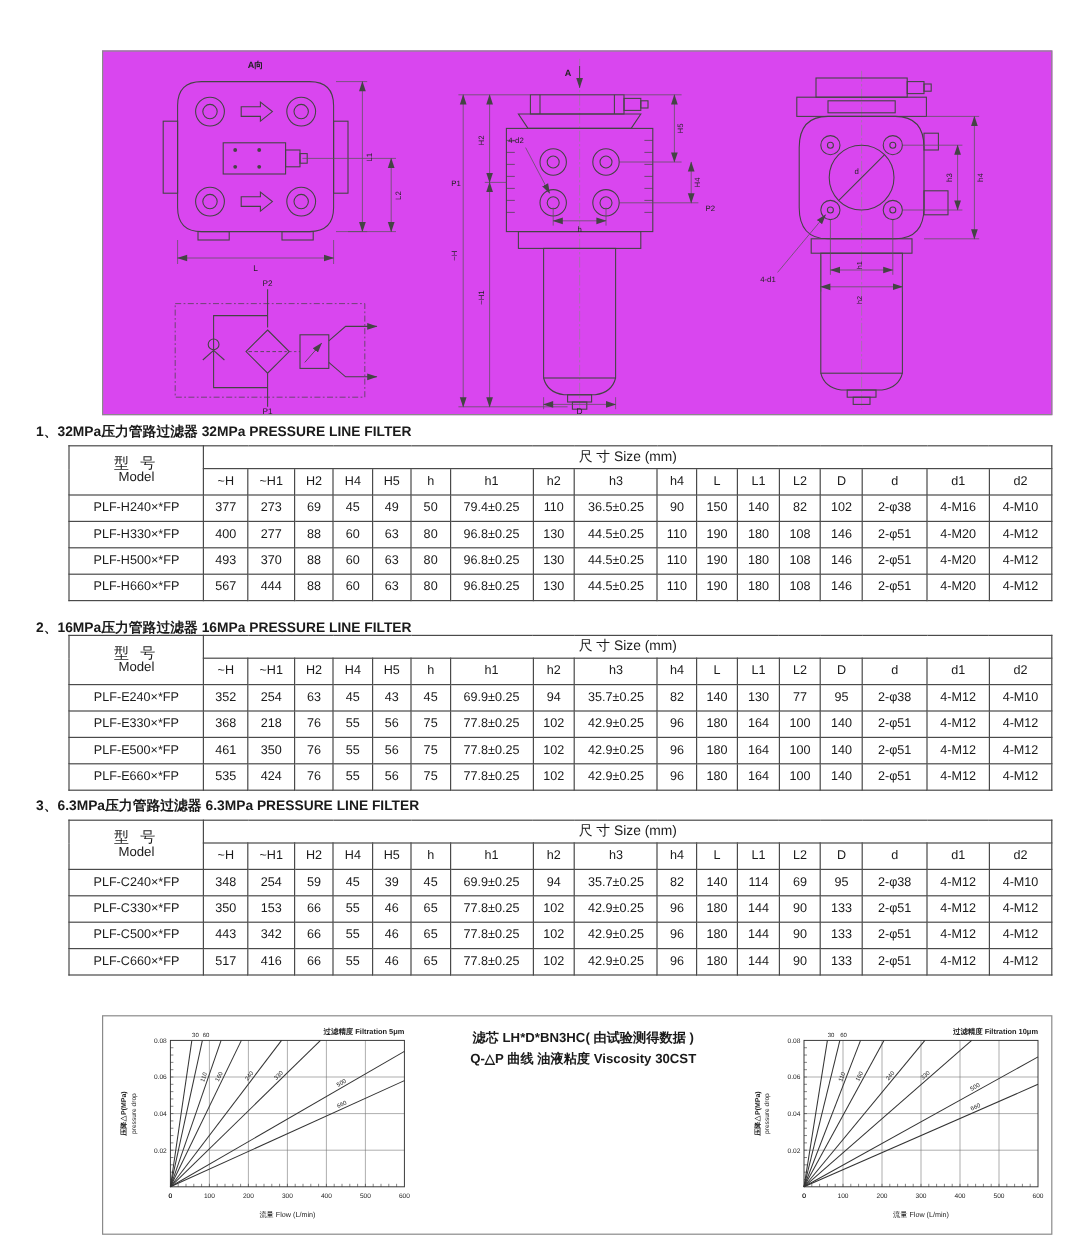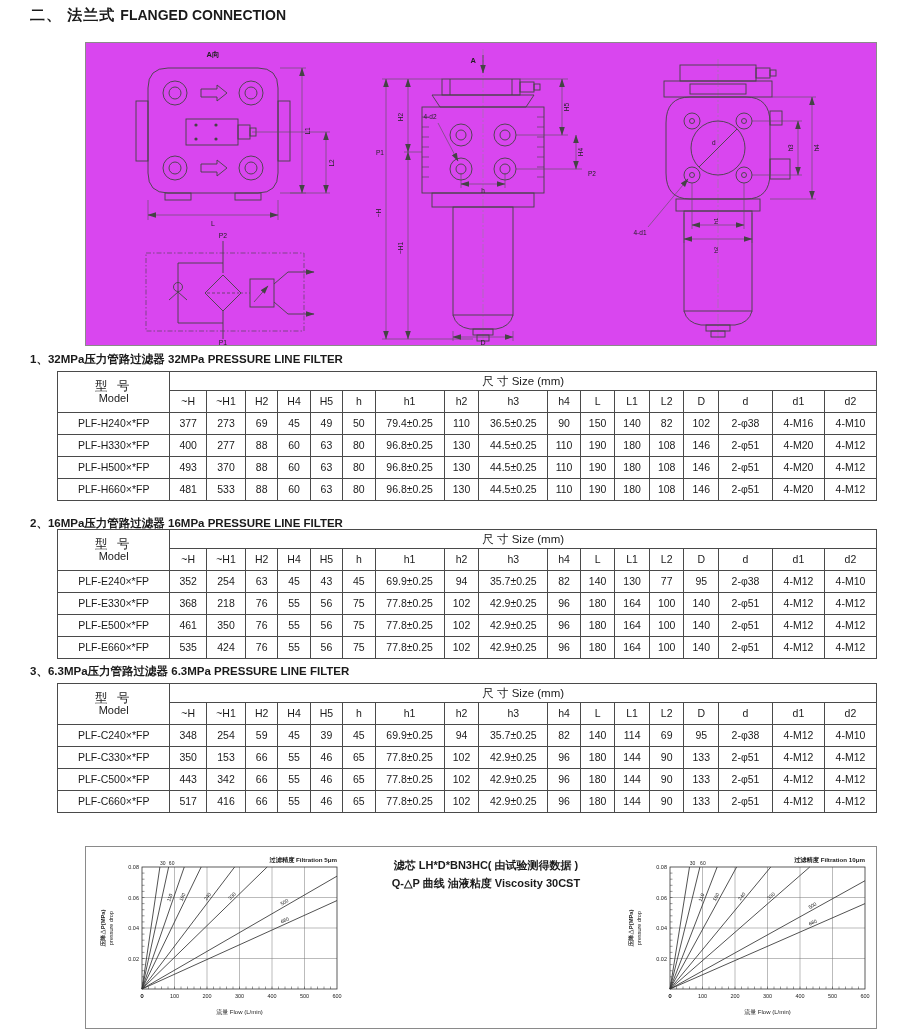--- a/index.html
+++ b/index.html
@@ -25,24 +25,20 @@
   .chart-frame{position:absolute;left:85px;top:846px;width:790px;height:181px;border:1px solid #8a8a8a;display:flex;align-items:flex-start;}
   .chart-host{width:252px;height:172px;margin-top:4px;}
   .chart-host:first-child{margin-left:10px;}
   .chart-note{flex:1;text-align:center;padding-top:10px;font-size:11px;font-weight:bold;line-height:1.6;}
 </style>
 </head>
 <body>
 
 <div class="page">
 
-  <div class="page-title">
-    <span>二、 法兰式</span>
-    <span class="en">FLANGED CONNECTION</span>
-  </div>
 
   <div class="drawing-frame">
 
     <svg id="dwgA" width="250" height="302" viewBox="0 0 250 302">
       <defs>
         <marker id="aE1" markerWidth="9" markerHeight="8" refX="8" refY="4" orient="auto" markerUnits="userSpaceOnUse">
             <path d="M0,1.2 L8.5,4 L0,6.8 Z" fill="#444"></path>
           </marker>
         <marker id="aS1" markerWidth="9" markerHeight="8" refX="0.5" refY="4" orient="auto" markerUnits="userSpaceOnUse">
             <path d="M8.5,1.2 L0,4 L8.5,6.8 Z" fill="#444"></path>
@@ -358,22 +354,22 @@
             <td>190</td>
             <td>180</td>
             <td>108</td>
             <td>146</td>
             <td>2-φ51</td>
             <td>4-M20</td>
             <td>4-M12</td>
           </tr>
           <tr>
             <td class="model-td">PLF-H660×*FP</td>
-            <td>481</td>
-            <td>533</td>
+            <td>567</td>
+            <td>444</td>
             <td>88</td>
             <td>60</td>
             <td>63</td>
             <td>80</td>
             <td>96.8±0.25</td>
             <td>130</td>
             <td>44.5±0.25</td>
             <td>110</td>
             <td>190</td>
             <td>180</td>

